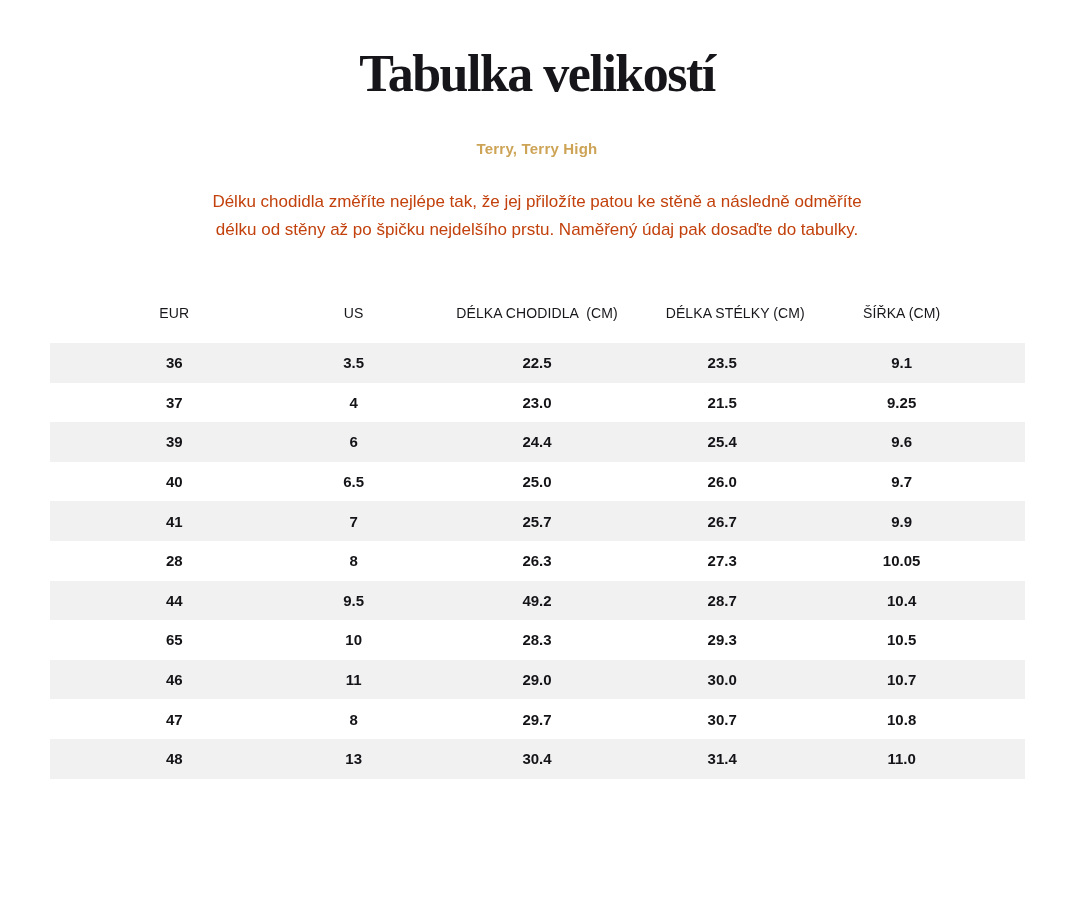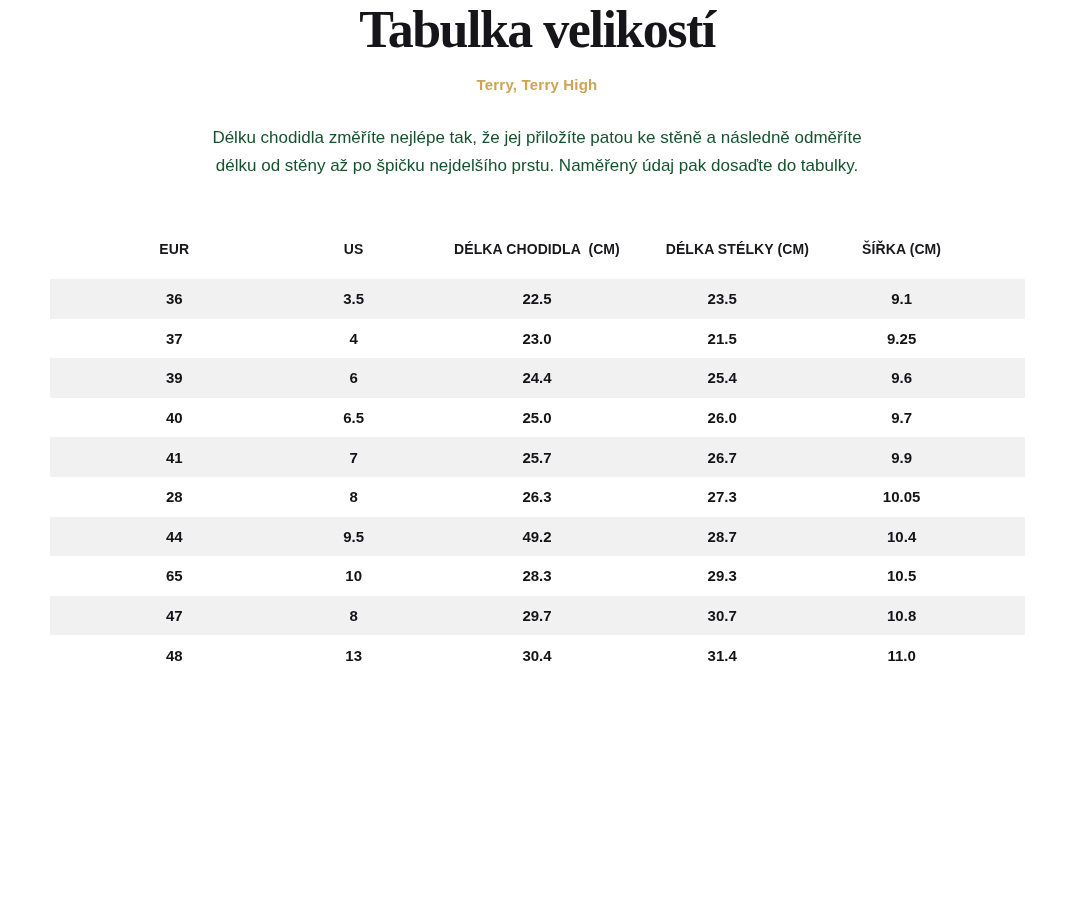--- a/index.html
+++ b/index.html
@@ -10,60 +10,61 @@
   }
   body {
     width: 1074px;
     height: 900px;
     overflow: hidden;
     font-family: "Liberation Sans", "DejaVu Sans", sans-serif;
     color: #17171c;
   }
   .page-title {
     margin: 0;
+    padding-top: 44px;
     text-align: center;
     font-family: "Liberation Serif", "DejaVu Serif", serif;
     font-weight: 700;
     font-size: 52px;
     line-height: 60px;
     letter-spacing: -1.5px;
     color: #15151a;
   }
   .subtitle {
-    margin-top: 16px;
+    margin-top: 36px;
     text-align: center;
     font-size: 15px;
     font-weight: 700;
     letter-spacing: 0.2px;
     color: #cda355;
   }
   .description {
     margin-top: 31px;
     text-align: center;
     font-size: 17px;
     line-height: 27.5px;
-    color: #14532d;
+    color: #c2410c;
   }
   table.size-table {
     width: 975px;
     margin: 60px auto 0;
     border-collapse: collapse;
     table-layout: fixed;
   }
   .size-table col.c1 { width: 25.6%; }
   .size-table col.c2 { width: 11.2%; }
   .size-table col.c3 { width: 26.4%; }
   .size-table col.c4 { width: 11.6%; }
   .size-table col.c5 { width: 25.2%; }
   .size-table th {
     padding: 2px 0 22px;
     text-align: center;
     vertical-align: top;
     font-size: 14px;
-    font-weight: 700;
+    font-weight: 400;
     letter-spacing: 0.1px;
     white-space: pre;
     color: #17171c;
   }
   .size-table td {
     height: 39.6px;
     padding: 0;
     text-align: center;
     vertical-align: middle;
     font-size: 15px;
@@ -153,20 +154,27 @@
         <td>10.4</td>
       </tr>
       <tr>
         <td>65</td>
         <td>10</td>
         <td>28.3</td>
         <td>29.3</td>
         <td>10.5</td>
       </tr>
       <tr>
+        <td>46</td>
+        <td>11</td>
+        <td>29.0</td>
+        <td>30.0</td>
+        <td>10.7</td>
+      </tr>
+      <tr>
         <td>47</td>
         <td>8</td>
         <td>29.7</td>
         <td>30.7</td>
         <td>10.8</td>
       </tr>
       <tr>
         <td>48</td>
         <td>13</td>
         <td>30.4</td>

